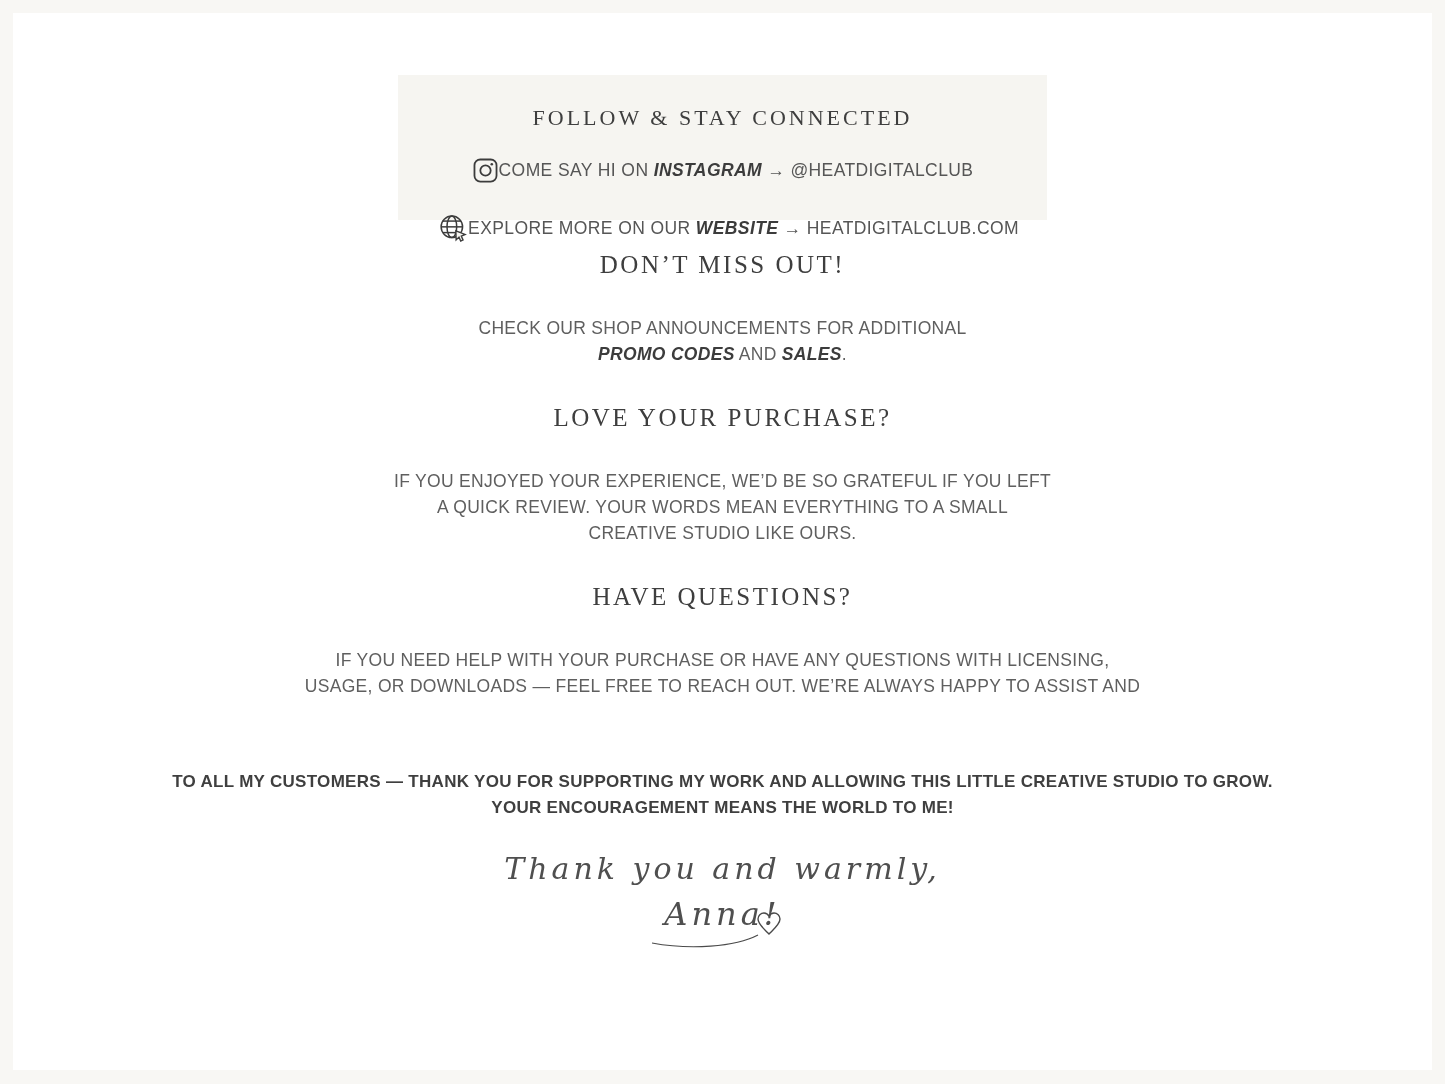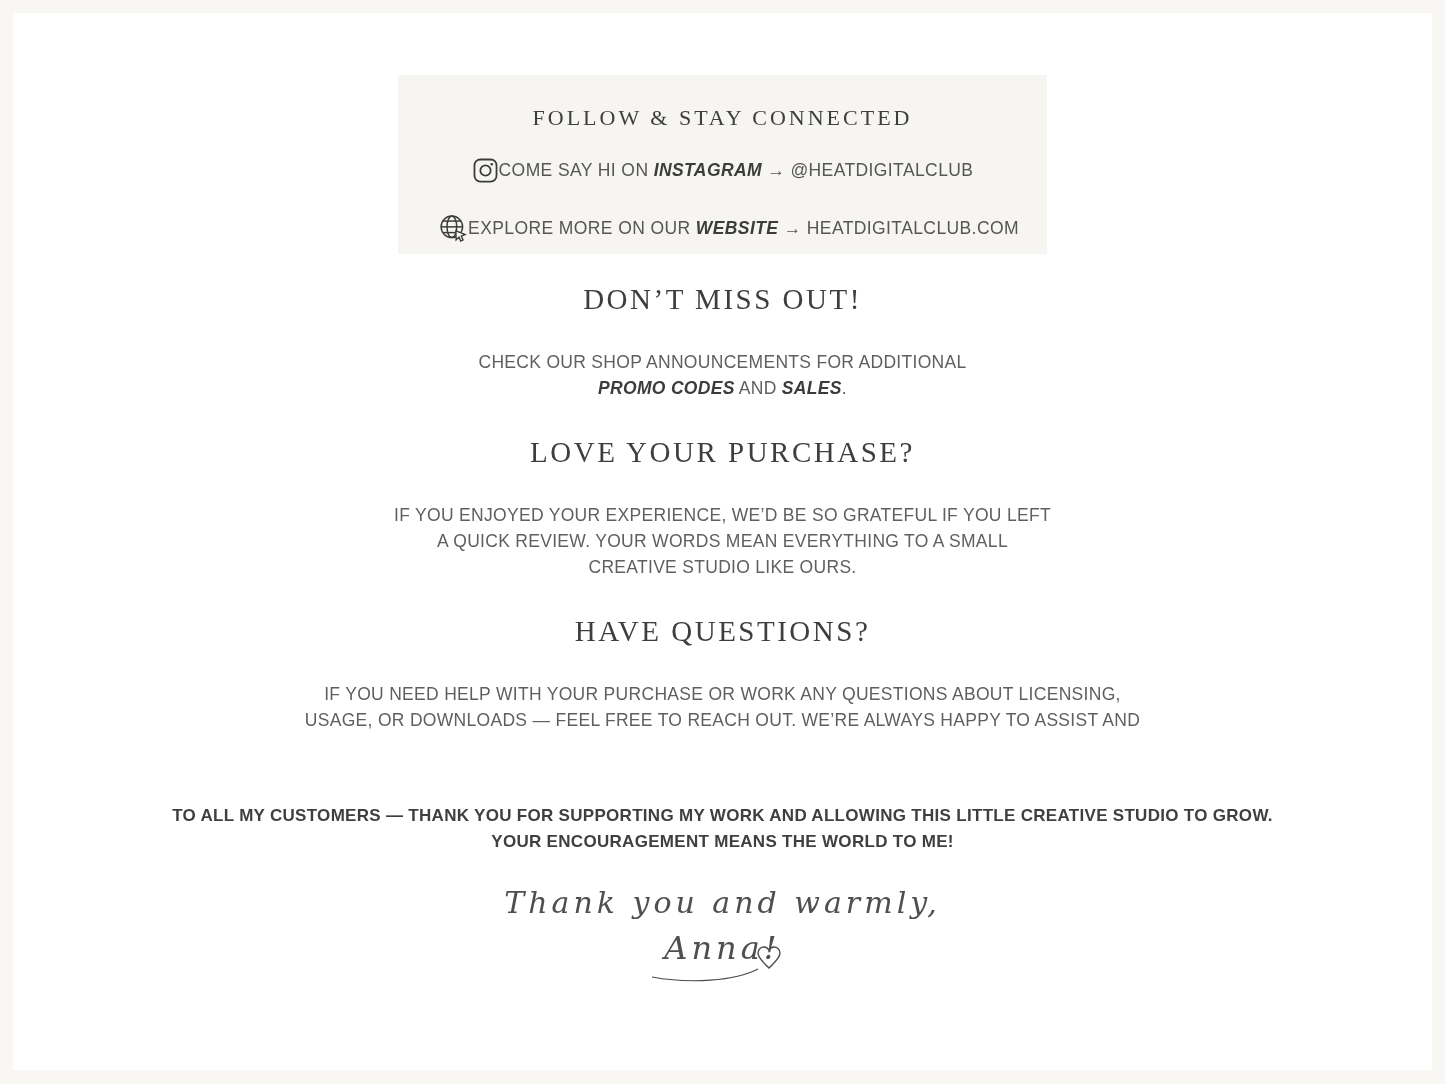--- a/index.html
+++ b/index.html
@@ -13,21 +13,21 @@
   .page {
     position: absolute;
     left: 13px; top: 13px; right: 13px; bottom: 14px;
     background: #ffffff;
     overflow: hidden;
     text-align: center;
   }
   
   .connect-box {
     width: 649px;
-    height: 179px;
+    height: 145px;
     margin: 62px auto 0;
     background: #f6f5f1;
     box-sizing: border-box;
     padding-top: 30px;
   }
   .connect-title {
     font-family: "Liberation Serif", serif;
     font-size: 22px;
     letter-spacing: 3px;
     color: #3e3e3e;
@@ -45,21 +45,21 @@
   .connect-row.row-website   { margin-top: 29px; padding-left: 12px; }
   .connect-row .hl {
     font-weight: bold;
     font-style: italic;
     color: #3c3c3c;
   }
   .icon-svg { display: block; }
   
   .section-heading {
     font-family: "Liberation Serif", serif;
-    font-size: 29px;
+    font-size: 25px;
     letter-spacing: 2.5px;
     color: #3e3e3e;
     line-height: 28px;
   }
   .h-dontmiss   { margin-top: 31px; }
   .h-love       { margin-top: 37px; }
   .h-questions  { margin-top: 37px; }
   .body-para {
     margin-top: 36px;
     font-size: 17.5px;
@@ -154,21 +154,21 @@
 
   <div class="section-heading h-love">LOVE YOUR PURCHASE?</div>
   <div class="body-para">
     <div class="body-line">IF YOU ENJOYED YOUR EXPERIENCE, WE’D BE SO GRATEFUL IF YOU LEFT</div>
     <div class="body-line">A QUICK REVIEW. YOUR WORDS MEAN EVERYTHING TO A SMALL</div>
     <div class="body-line">CREATIVE STUDIO LIKE OURS.</div>
   </div>
 
   <div class="section-heading h-questions">HAVE QUESTIONS?</div>
   <div class="body-para">
-    <div class="body-line">IF YOU NEED HELP WITH YOUR PURCHASE OR WORK ANY QUESTIONS ABOUT LICENSING,</div>
+    <div class="body-line">IF YOU NEED HELP WITH YOUR PURCHASE OR HAVE ANY QUESTIONS WITH LICENSING,</div>
     <div class="body-line">USAGE, OR DOWNLOADS — FEEL FREE TO REACH OUT. WE’RE ALWAYS HAPPY TO ASSIST AND</div>
   </div>
 
   <div class="customers-note">
     <div class="body-line">TO ALL MY CUSTOMERS — THANK YOU FOR SUPPORTING MY WORK AND ALLOWING THIS LITTLE CREATIVE STUDIO TO GROW.</div>
     <div class="body-line">YOUR ENCOURAGEMENT MEANS THE WORLD TO ME!</div>
   </div>
 
   <div class="sig-line1">Thank you and warmly,</div>
   <div class="sig-name-row">

